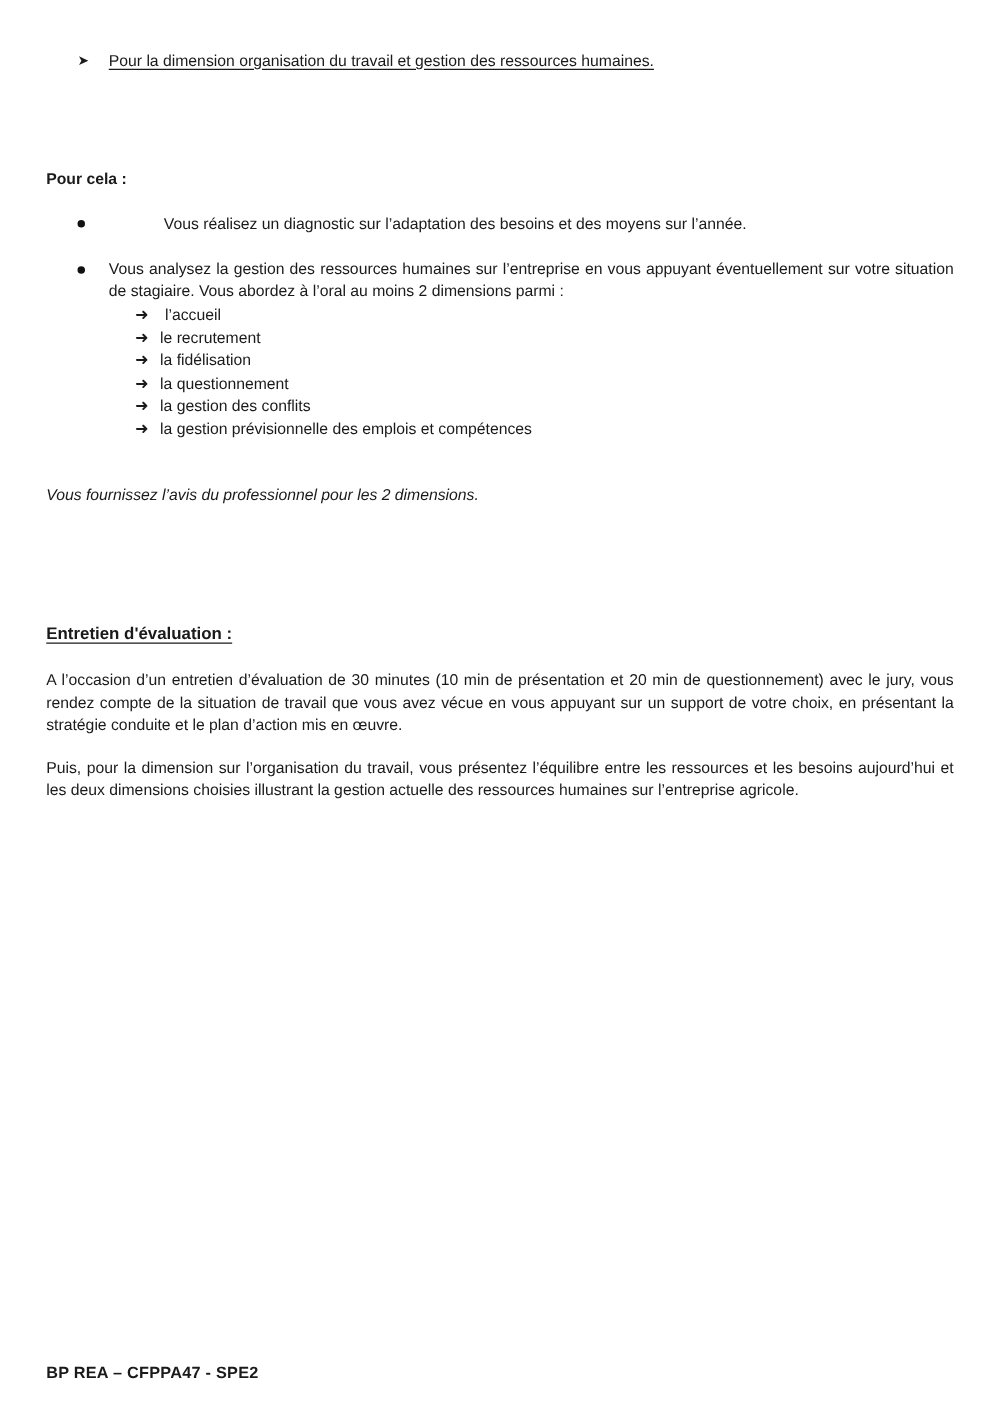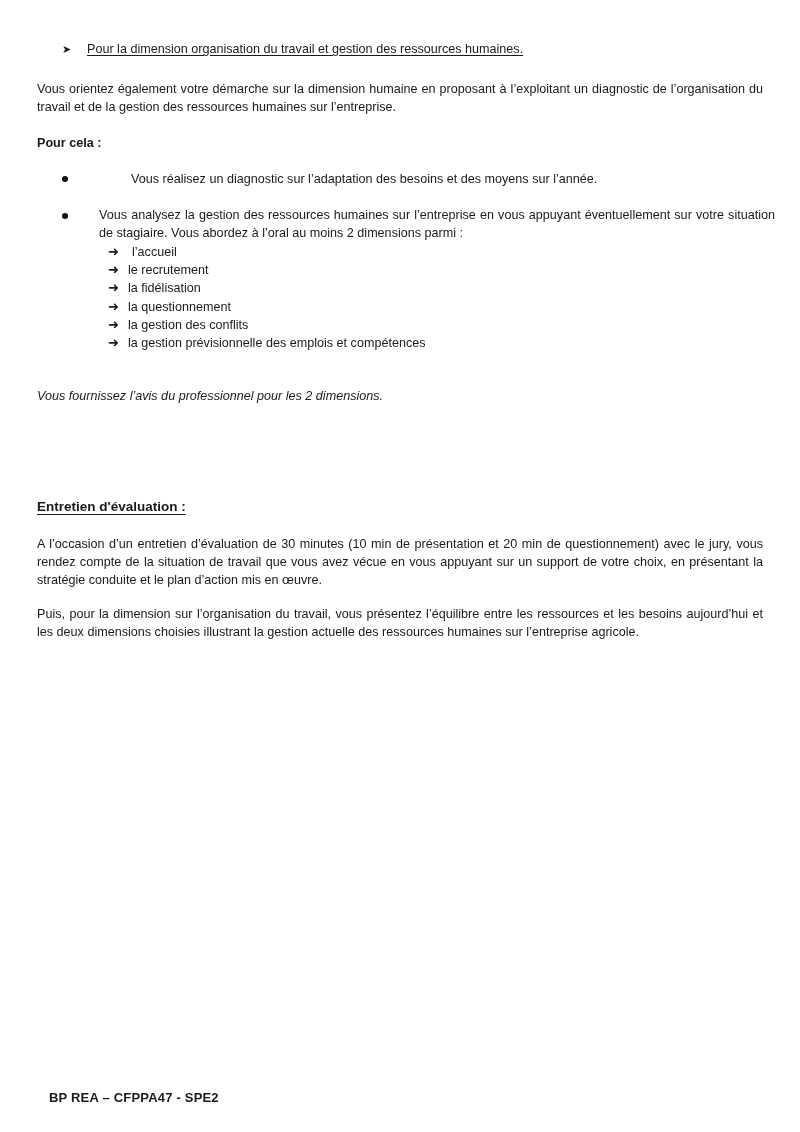--- a/index.html
+++ b/index.html
@@ -21,29 +21,28 @@
 </head>
 <body>
 
 <div class="page">
 
   <span class="abs" style="left:62px; top:42px; font-size:11px; line-height:14px;">➤</span>
   <div class="abs txt" style="left:87px; top:40px;">
     <u>Pour la dimension organisation du travail et gestion des ressources humaines.</u>
   </div>
 
-  <div class="abs txt just" style="left:37px; top:80px; width:726px;">Vous orientez également votre démarche sur la dimension humaine en proposant à l’exploitant un diagnostic de l’organisation du travail et de la gestion des ressources humaines sur l’entreprise.</div>
 
   <div class="abs heading-bold" style="left:37px; top:134px; line-height:18px;text-align:center;">Pour cela :</div>
 
   <span class="dot-icon" style="left:62px; top:176px;"></span>
   <div class="abs txt" style="left:87px; top:170px; width:676px;margin-left:44px;">Vous réalisez un diagnostic sur l’adaptation des besoins et des moyens sur l’année.</div>
 
   <span class="dot-icon" style="left:62px; top:213px;"></span>
-  <div class="abs txt just" style="left:87px; top:206px; width:676px;margin-left:12px;">Vous analysez la gestion des ressources humaines sur l’entreprise en vous appuyant éventuellement sur votre situation de stagiaire. Vous abordez à l’oral au moins 2 dimensions parmi :</div>
+  <div class="abs txt just" style="left:87px; top:206px; width:676px;">Vous analysez la gestion des ressources humaines sur l’entreprise en vous appuyant éventuellement sur votre situation de stagiaire. Vous abordez à l’oral au moins 2 dimensions parmi :</div>
 
   <ul class="arrow-list">
     <li>
       <span class="arrow-icon">➜</span>
       <span style="margin-left:4px;">l’accueil</span>
     </li>
     <li>
       <span class="arrow-icon">➜</span>
       <span>le recrutement</span>
     </li>
@@ -66,15 +65,15 @@
   </ul>
 
   <div class="abs txt" style="left:37px; top:387px;font-style:italic;">Vous fournissez l’avis du professionnel pour les 2 dimensions.</div>
 
   <div class="abs section-title" style="left:37px; top:497px; line-height:20px;">Entretien d'évaluation :</div>
 
   <div class="abs txt just" style="left:37px; top:535px; width:726px;">A l’occasion d’un entretien d’évaluation de 30 minutes (10 min de présentation et 20 min de questionnement) avec le jury, vous rendez compte de la situation de travail que vous avez vécue en vous appuyant sur un support de votre choix, en présentant la stratégie conduite et le plan d’action mis en œuvre.</div>
 
   <div class="abs txt just" style="left:37px; top:605px; width:726px;">Puis, pour la dimension sur l’organisation du travail, vous présentez l’équilibre entre les ressources et les besoins aujourd’hui et les deux dimensions choisies illustrant la gestion actuelle des ressources humaines sur l’entreprise agricole.</div>
 
-  <div class="abs footer" style="left:37px; top:1090px; line-height:16px;margin-left:12px;">BP REA – CFPPA47  - SPE2</div>
+  <div class="abs footer" style="left:37px; top:1090px; line-height:16px;">BP REA – CFPPA47  - SPE2</div>
 
 </div>
 
 </body></html>

